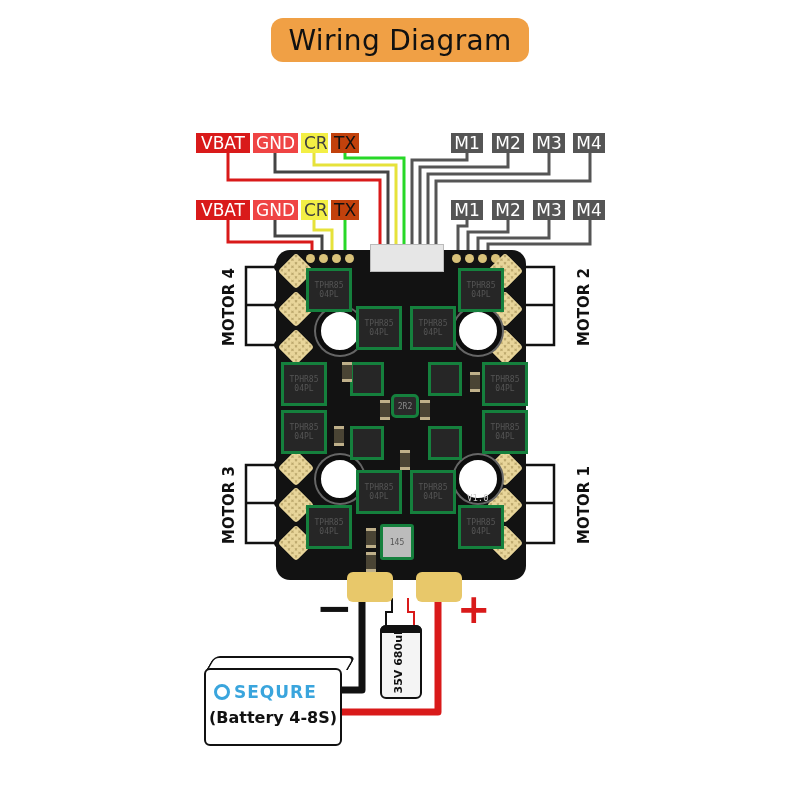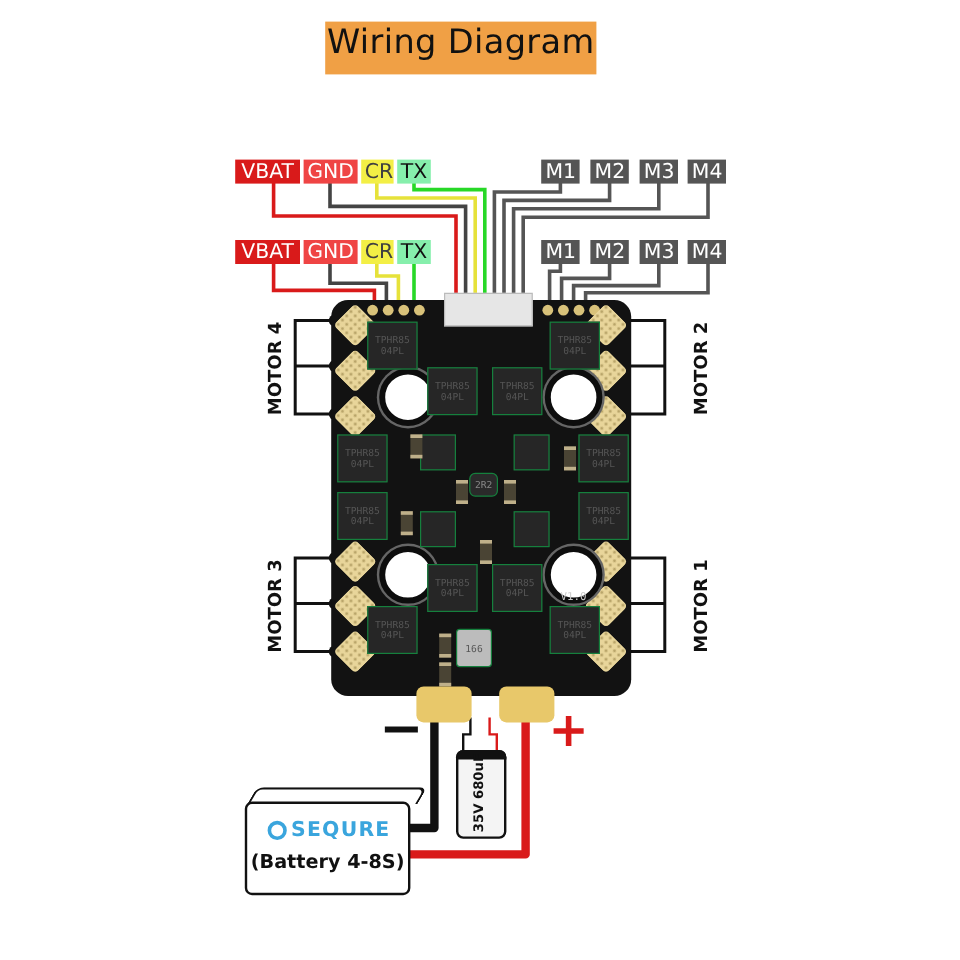--- a/index.html
+++ b/index.html
@@ -1,36 +1,36 @@
 <!DOCTYPE html>
 <html><head>
 <meta charset="utf-8">
 <style>
   html, body { margin:0; padding:0; background:#ffffff; }
   body { width:800px; height:800px; position:relative; overflow:hidden; font-family:"DejaVu Sans", sans-serif; }
-  .title-box { position:absolute; left:271px; top:18px; width:226px; height:44px; background:#f0a045; display:flex; align-items:flex-start; justify-content:center; }
+  .title-box { position:absolute; left:271px; top:18px; width:258px; height:44px; background:#f0a045; display:flex; align-items:center; justify-content:center;border-radius:12px; }
   .title-box span { font-family:"DejaVu Sans", sans-serif; font-size:28px; color:#111; letter-spacing:0.3px; }
   .lbl { position:absolute; height:20px; line-height:20px; font-family:"DejaVu Sans", sans-serif; font-size:17px; padding:0 3px; box-sizing:border-box; text-align:center; }
   .lbl.red { background:#d91a1a; color:#fff; }
   .lbl.dark { background:#ef4444; color:#fff; }
   .lbl.yellow { background:#f3ef45; color:#404040; }
-  .lbl.green { background:#86efac; color:#111; }
-  .lbl.gray { background:#555555; color:#fff;text-align:right; }
+  .lbl.green { background:#c2410c; color:#111; }
+  .lbl.gray { background:#555555; color:#fff; }
   .motor-lbl { position:absolute; font-family:"DejaVu Sans", sans-serif; font-weight:bold; font-size:15px; color:#111; white-space:nowrap; }
   .pcb { position:absolute; left:276px; top:250px; width:250px; height:330px; background:#121212; border-radius:14px; }
-  .chip { position:absolute; background:#262626; border:1px solid #15803d; color:#555; font-size:8px; font-family:"DejaVu Sans Mono", monospace; display:flex; align-items:center; justify-content:center; text-align:center; line-height:9px; }
+  .chip { position:absolute; background:#262626; border:3px solid #15803d; color:#555; font-size:8px; font-family:"DejaVu Sans Mono", monospace; display:flex; align-items:center; justify-content:center; text-align:center; line-height:9px; }
   .hole { position:absolute; width:38px; height:38px; border-radius:50%; background:#fff; border:5px solid #0d0d0d; box-shadow:0 0 0 2px #666; }
   .pad { position:absolute; width:26px; height:26px; background:#e8d59a; border-radius:4px; transform:rotate(45deg);
          background-image:radial-gradient(#b9a56a 1.2px, transparent 1.4px); background-size:5px 5px; }
   .smd { position:absolute; width:10px; height:14px; background:#4a4434; border-top:3px solid #bfb08a; border-bottom:3px solid #bfb08a; }
   .conn { position:absolute; left:370px; top:244px; width:72px; height:26px; background:#e6e6e6; border:1px solid #bbb; }
   .power-pad { position:absolute; width:46px; height:30px; background:#e8c86a; border-radius:6px; }
   .batt { position:absolute; left:204px; top:668px; width:134px; height:74px; border:2px solid #111; border-radius:6px; background:#fff; }
   .batt-top { position:absolute; left:206px; top:656px; width:138px; height:12px; border:2px solid #111; border-bottom:none; border-radius:6px 6px 0 0; background:#fff; transform:skewX(-30deg); transform-origin:bottom left; }
-  .batt-brand { position:absolute; left:214px; top:682px; width:120px; display:flex; align-items:center; justify-content:center; gap:4px; color:#3aa5dd; font-weight:bold; font-size:17px; letter-spacing:1px; }
+  .batt-brand { position:absolute; left:214px; top:682px; width:120px; display:flex; align-items:center; justify-content:flex-start; gap:4px; color:#3aa5dd; font-weight:bold; font-size:17px; letter-spacing:1px; }
   .batt-sub { position:absolute; left:204px; top:708px; width:138px; text-align:center; font-size:16px; color:#111; font-weight:bold; }
   .cap { position:absolute; left:380px; top:625px; width:38px; height:70px; background:#f4f4f4; border:2px solid #111; border-radius:6px; }
   .cap-lbl { position:absolute; left:384px; top:630px; width:30px; height:60px; display:flex; align-items:center; justify-content:center; }
   .cap-lbl span { transform:rotate(-90deg); white-space:nowrap; font-size:11px; font-weight:bold; color:#111; }
   .sign { position:absolute; font-weight:bold; }
 </style>
 </head>
 <body>
 
 <div class="title-box">
@@ -197,21 +197,21 @@
 
 <div class="chip" style="left:350px;top:362px;width:28px;height:28px;"></div>
 <div class="chip" style="left:428px;top:362px;width:28px;height:28px;"></div>
 <div class="chip" style="left:350px;top:426px;width:28px;height:28px;"></div>
 <div class="chip" style="left:428px;top:426px;width:28px;height:28px;"></div>
 
 <div class="chip" style="left:391px;top:394px;width:22px;height:18px;background:#2a2a2a;color:#888;border-radius:5px;">
     <span>2R2</span>
   </div>
 <div class="chip" style="left:380px;top:524px;width:28px;height:30px;background:#bcbcbc;color:#555;border-radius:3px;">
-    <span>166</span>
+    <span>145</span>
   </div>
 <div style="position:absolute;left:467px;top:493px;font-size:9px;color:#ccc;font-family:'DejaVu Sans Mono',monospace;">V1.0</div>
 
 <div class="smd" style="left:342px;top:362px;"></div>
 <div class="smd" style="left:470px;top:372px;"></div>
 <div class="smd" style="left:380px;top:400px;"></div>
 <div class="smd" style="left:420px;top:400px;"></div>
 <div class="smd" style="left:334px;top:426px;"></div>
 <div class="smd" style="left:400px;top:450px;"></div>
 <div class="smd" style="left:366px;top:528px;"></div>

